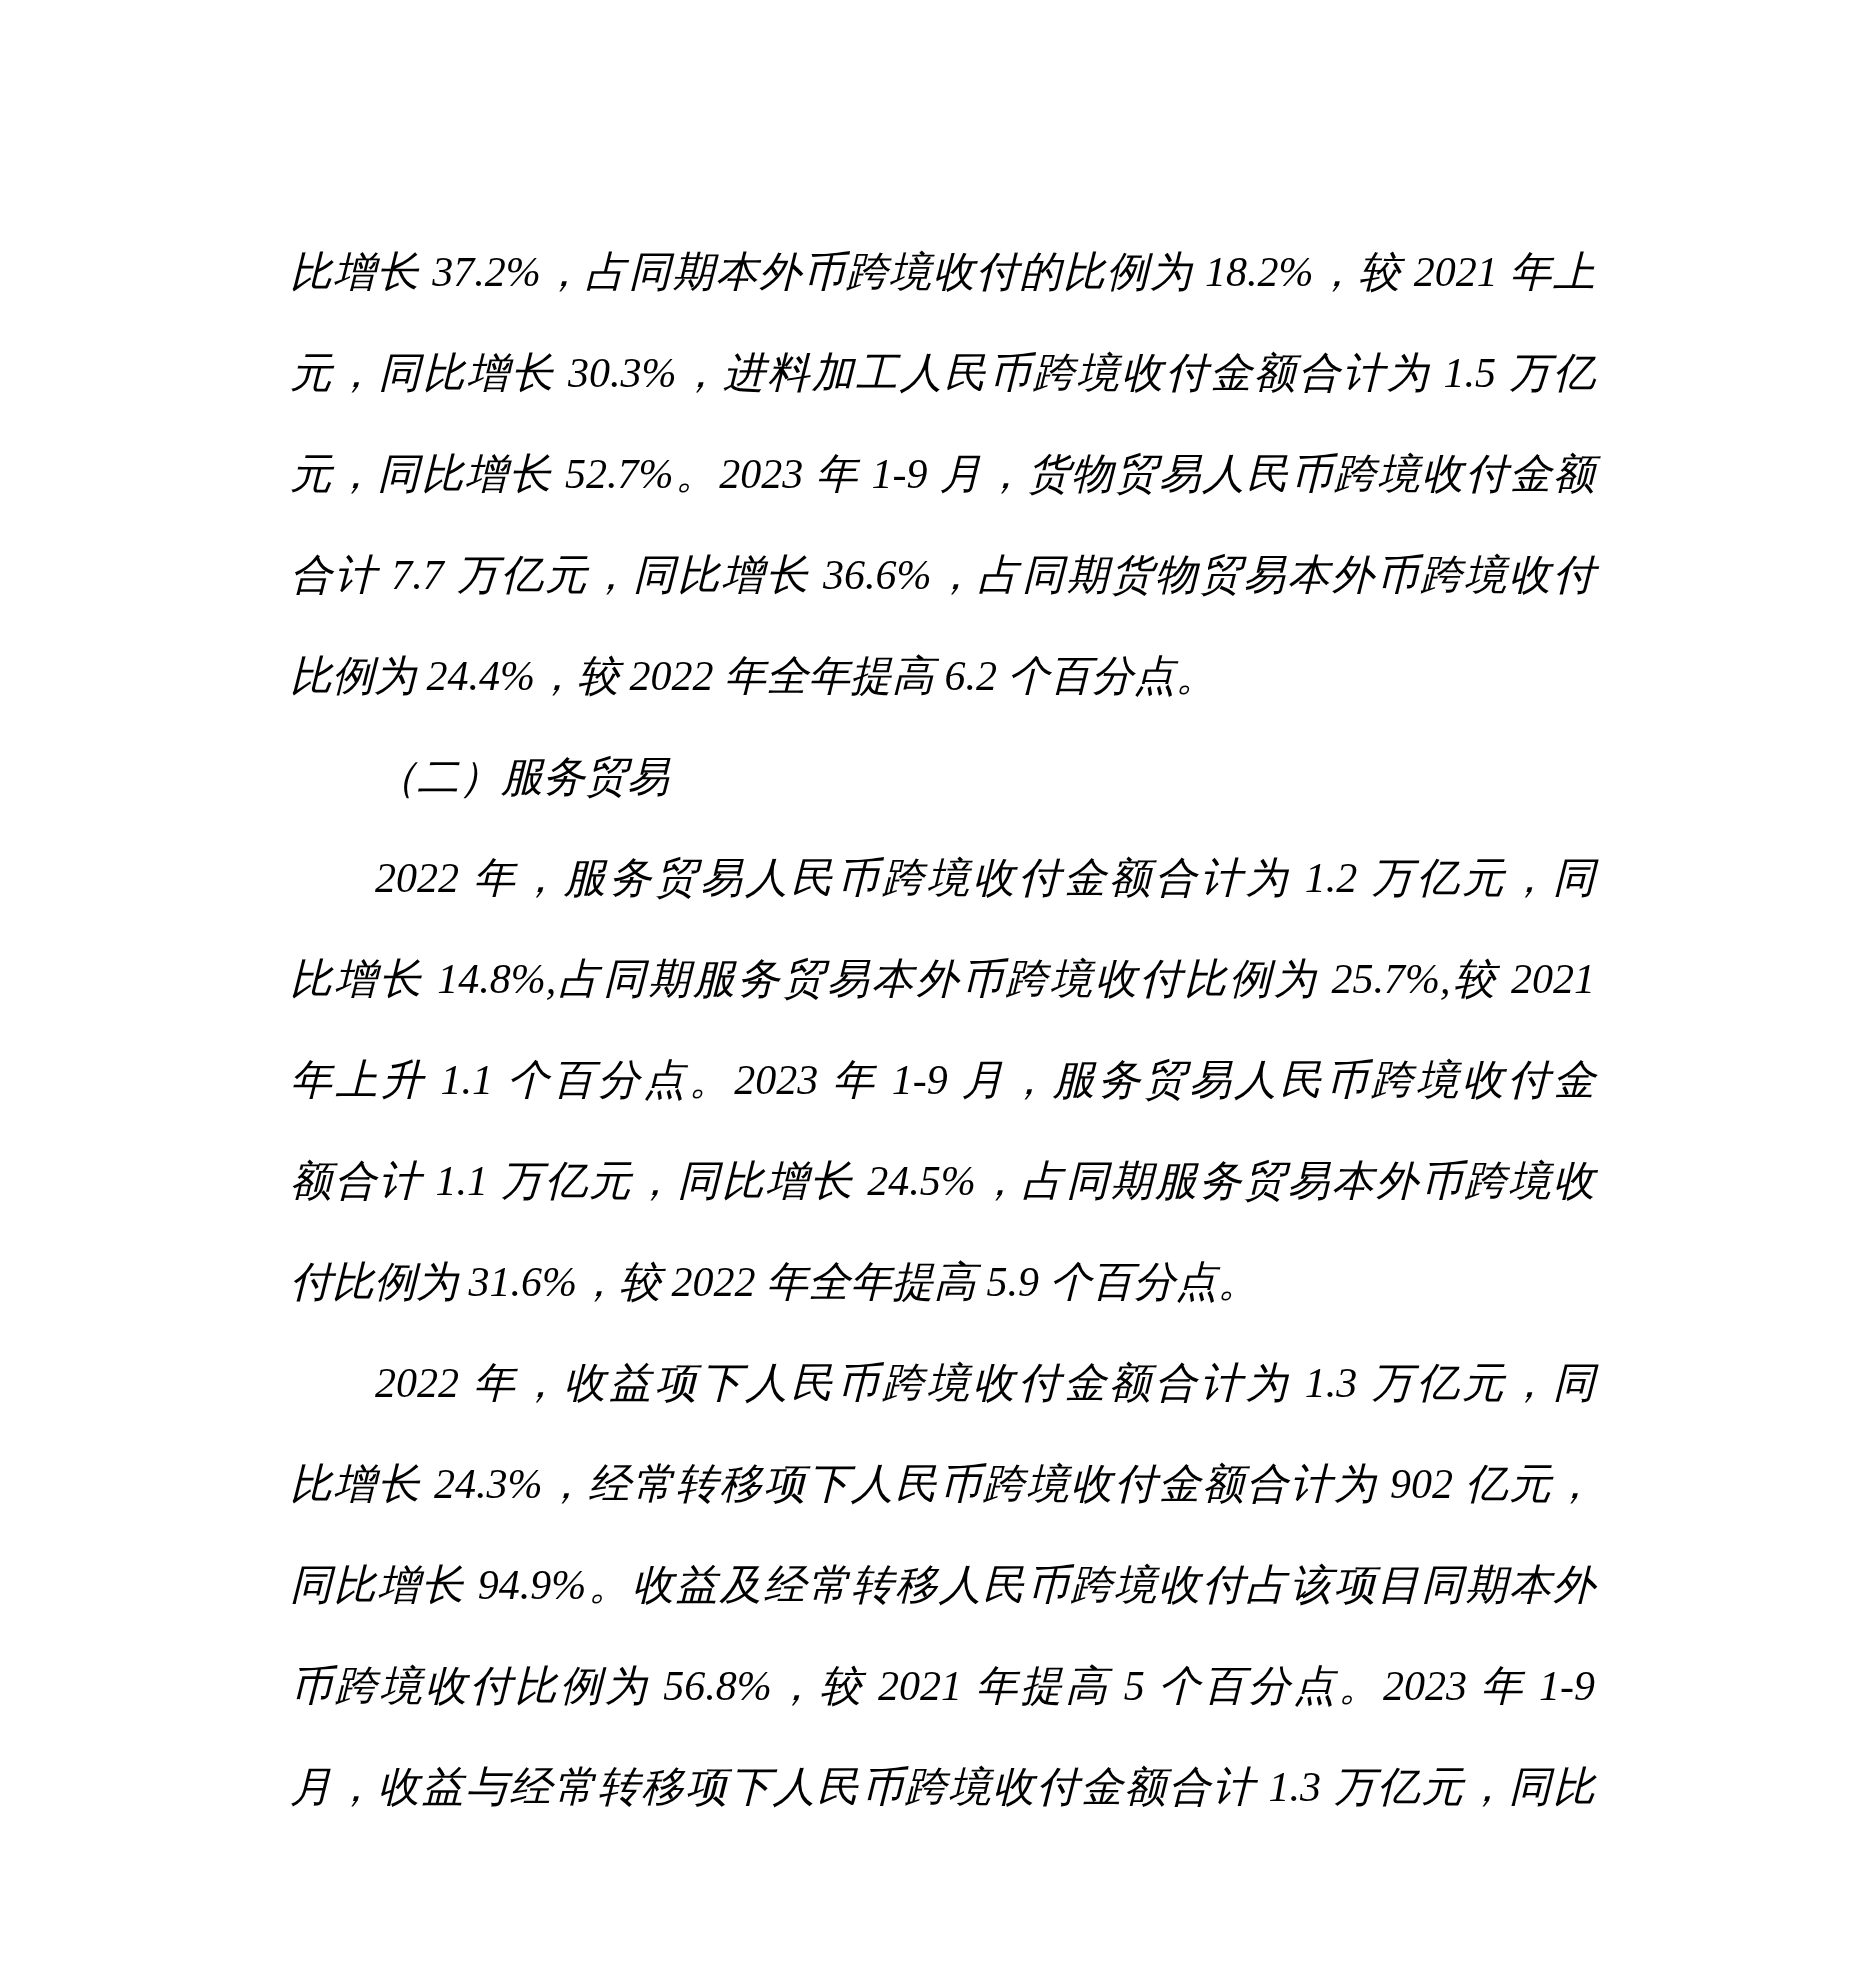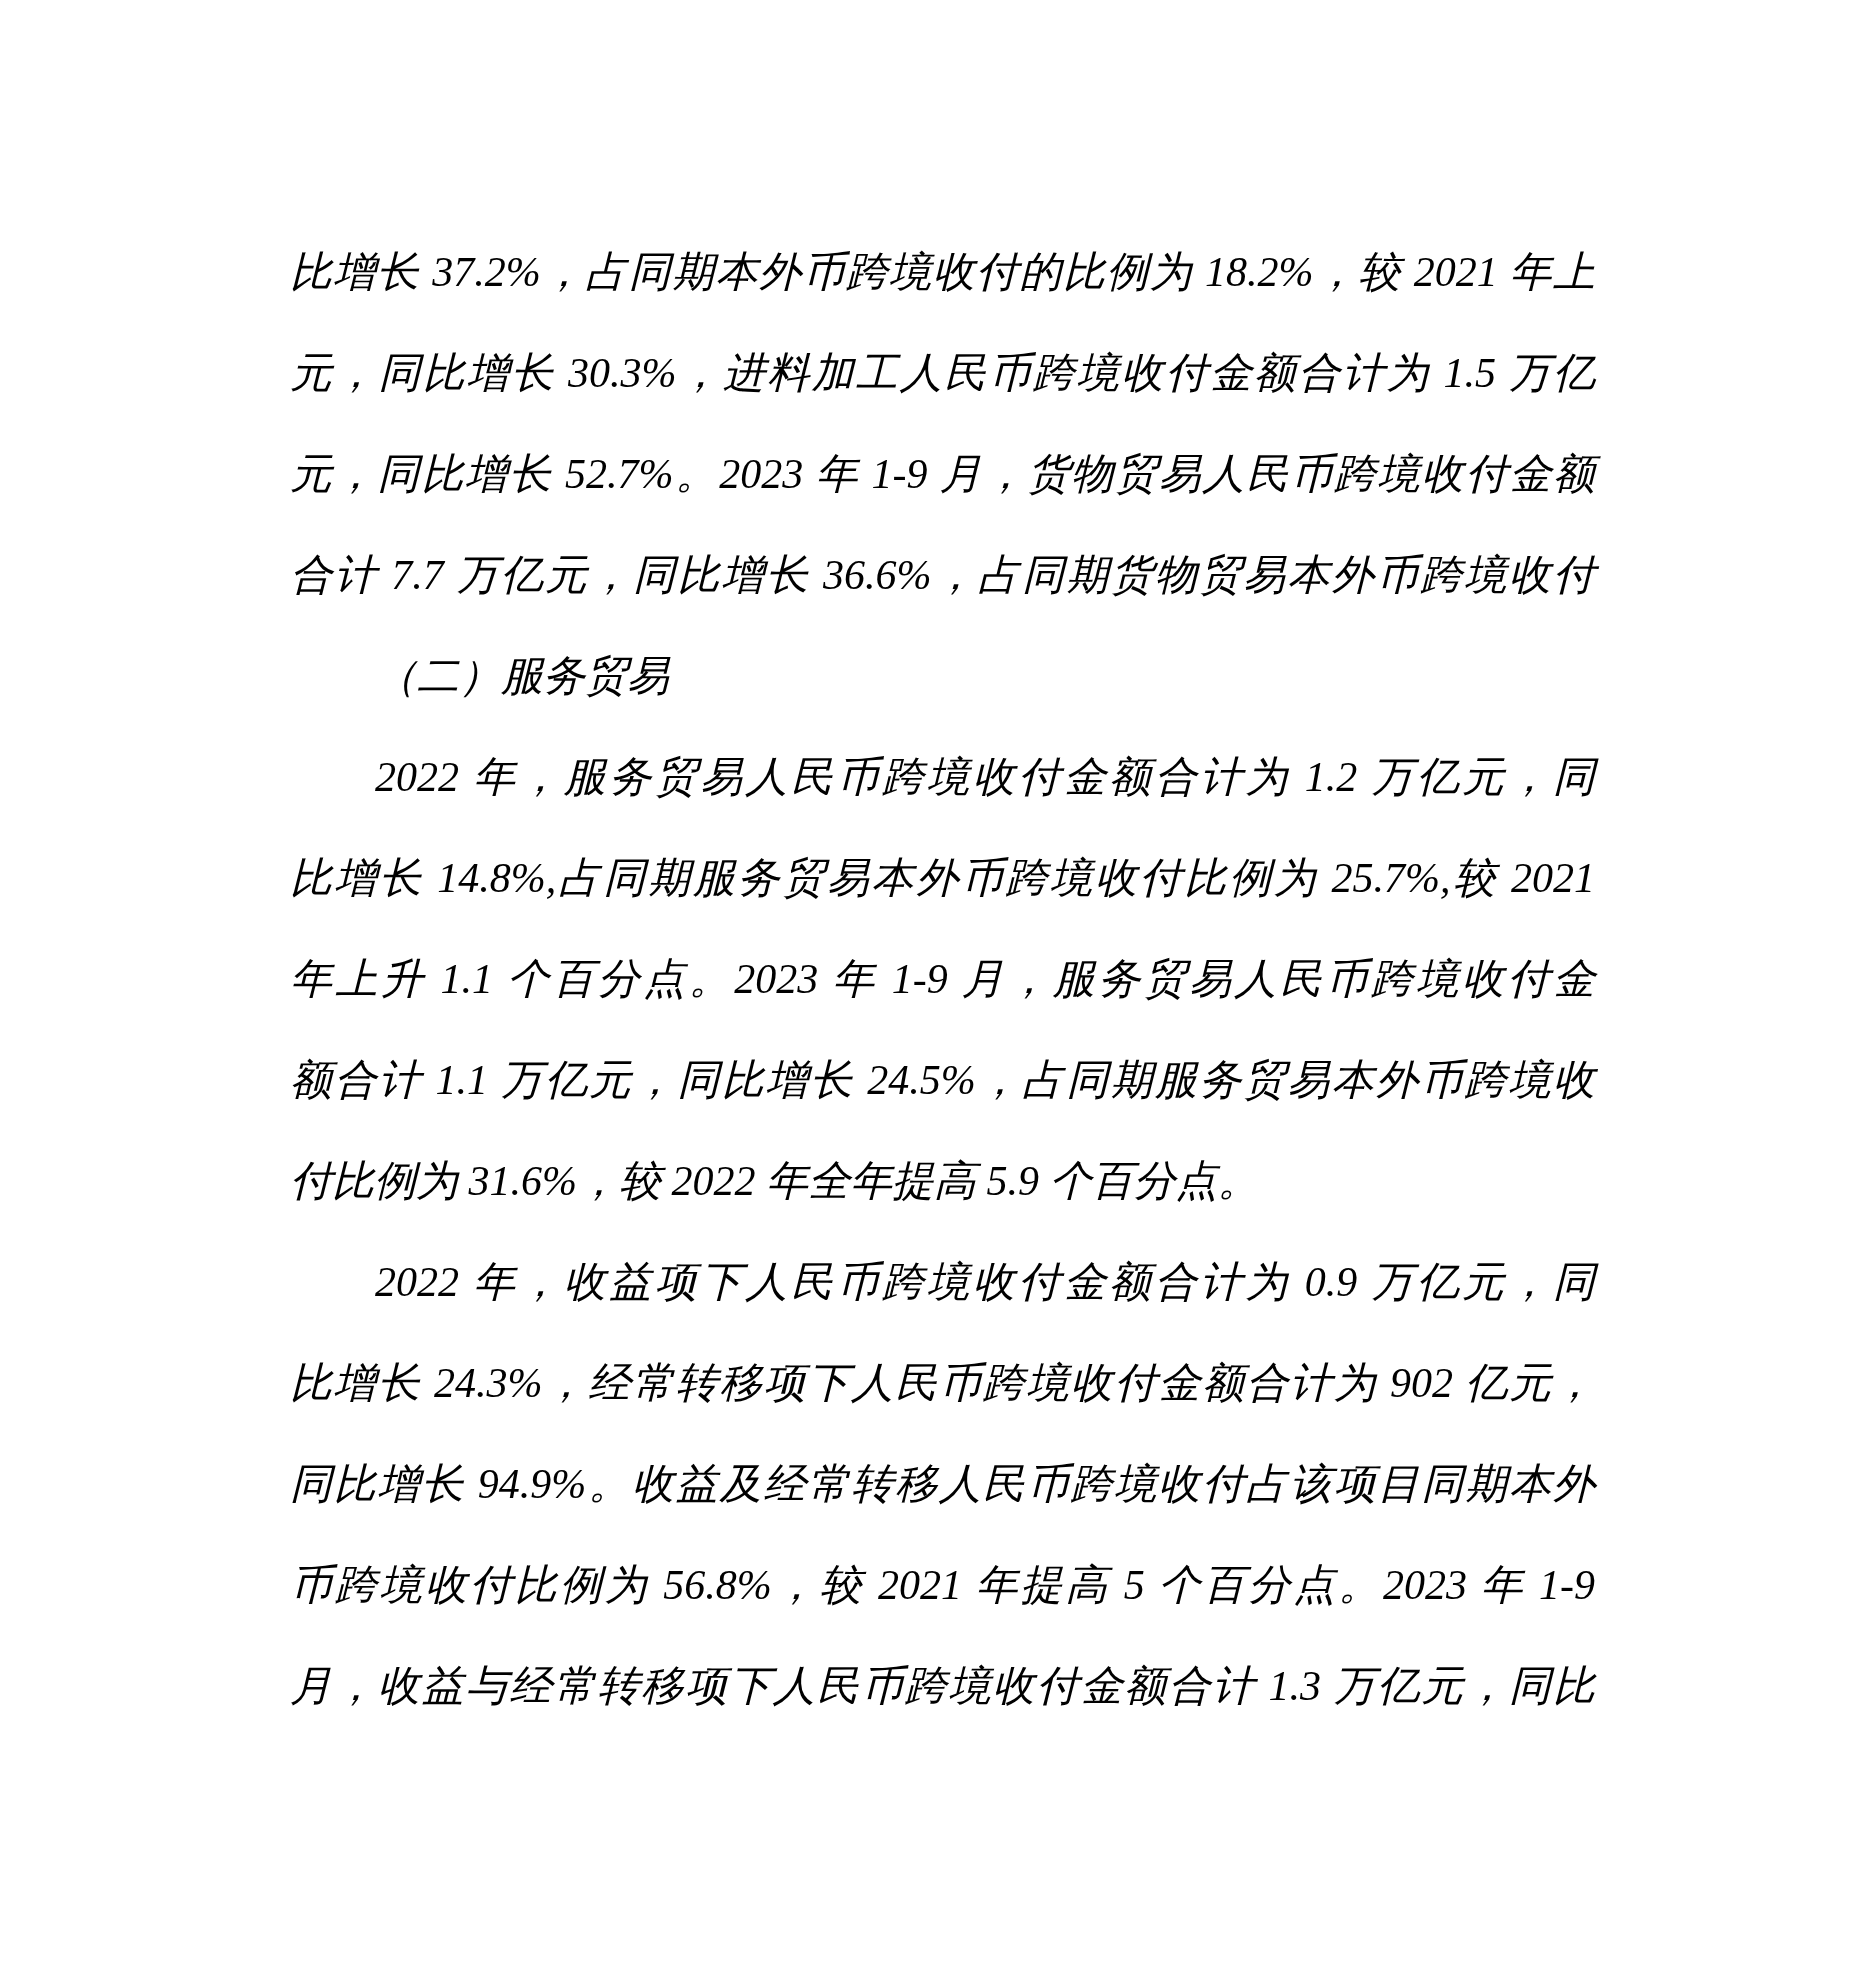--- a/index.html
+++ b/index.html
@@ -42,30 +42,31 @@
 </style>
 </head>
 <body>
 
 <div class="text-block">
 
   <div class="line j">比增长 37.2%，占同期本外币跨境收付的比例为 18.2%，较 2021 年上</div>
   <div class="line j">元，同比增长 30.3%，进料加工人民币跨境收付金额合计为 1.5 万亿</div>
   <div class="line j">元，同比增长 52.7%。2023 年 1-9 月，货物贸易人民币跨境收付金额</div>
   <div class="line j">合计 7.7 万亿元，同比增长 36.6%，占同期货物贸易本外币跨境收付</div>
+  <div class="line">比例为 24.4%，较 2022 年全年提高 6.2 个百分点。</div>
 
   <div class="line ind">（二）服务贸易</div>
 
   <div class="line ind j">2022 年，服务贸易人民币跨境收付金额合计为 1.2 万亿元，同</div>
   <div class="line j">比增长 14.8%,占同期服务贸易本外币跨境收付比例为 25.7%,较 2021</div>
   <div class="line j">年上升 1.1 个百分点。2023 年 1-9 月，服务贸易人民币跨境收付金</div>
   <div class="line j">额合计 1.1 万亿元，同比增长 24.5%，占同期服务贸易本外币跨境收</div>
   <div class="line">付比例为 31.6%，较 2022 年全年提高 5.9 个百分点。</div>
 
 
-  <div class="line ind j">2022 年，收益项下人民币跨境收付金额合计为 0.9 万亿元，同</div>
+  <div class="line ind j">2022 年，收益项下人民币跨境收付金额合计为 1.3 万亿元，同</div>
   <div class="line j">比增长 24.3%，经常转移项下人民币跨境收付金额合计为 902 亿元，</div>
   <div class="line j">同比增长 94.9%。收益及经常转移人民币跨境收付占该项目同期本外</div>
   <div class="line j">币跨境收付比例为 56.8%，较 2021 年提高 5 个百分点。2023 年 1-9</div>
   <div class="line j">月，收益与经常转移项下人民币跨境收付金额合计 1.3 万亿元，同比</div>
 
 </div>
 
 
 </body></html>

